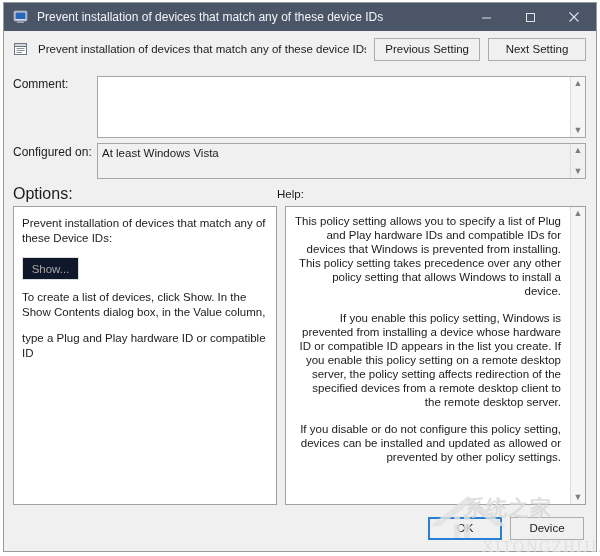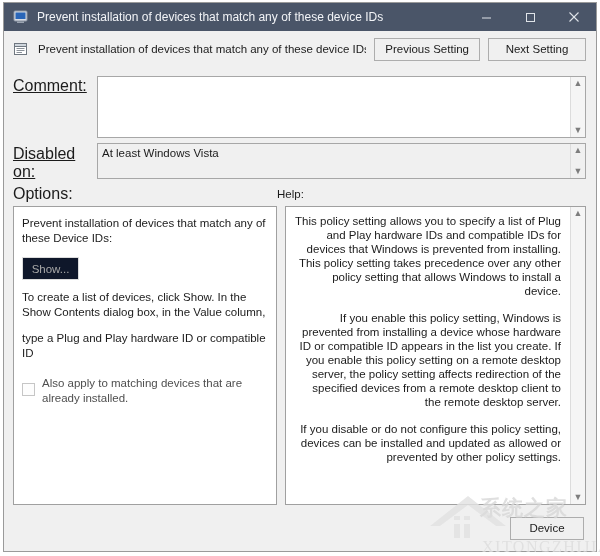--- a/index.html
+++ b/index.html
@@ -150,23 +150,22 @@
 
   .fields-col {
     flex: 1 1 auto;
     padding-top: 9px;
     box-sizing: border-box;
   }
   .field-row { display: flex; }
   .field-label {
     width: 84px;
     flex: 0 0 auto;
-    font-size: 16px;
+    font-size: 12px;
     padding-top: 1px;
-    text-decoration: underline;
   }
   .field-box {
     flex: 1 1 auto;
     border: 1px solid #a7a7a7;
     background: #ffffff;
     display: flex;
     box-sizing: border-box;
     position: relative;
   }
   .field-box.comment { height: 62px; }
@@ -311,21 +310,21 @@
     position: absolute;
     right: 6px;
     bottom: 6px;
     width: 170px;
     height: 64px;
     pointer-events: none;
     opacity: 0.82;
   }
   .wm-cn {
     position: absolute;
-    left: 56px; top: 8px;
+    left: 40px; top: 8px;
     font-size: 21px;
     font-weight: bold;
     color: #d8d8d8;
     letter-spacing: 1px;
     white-space: nowrap;
     font-family: "DejaVu Sans", sans-serif;
   }
   .wm-en {
     position: absolute;
     left: 58px; top: 52px;
@@ -393,21 +392,21 @@
         <div class="field-label">Comment:</div>
         <div class="field-box comment">
           <div class="field-text"></div>
           <div class="vscroll">
             <span class="sb-arrow">▲</span>
             <span class="sb-arrow">▼</span>
           </div>
         </div>
       </div>
       <div class="field-row">
-        <div class="field-label" style="padding-top:7px;">Disabled on:</div>
+        <div class="field-label" style="padding-top:7px;">Configured on:</div>
         <div class="field-box supported">
           <div class="field-text">At least Windows Vista</div>
           <div class="vscroll" style="background:#f0f0f0;">
             <span class="sb-arrow">▲</span>
             <span class="sb-arrow">▼</span>
           </div>
         </div>
       </div>
     </div>
   </div>
@@ -416,40 +415,37 @@
     <div class="lbl-options">Options:</div>
     <div class="lbl-help">Help:</div>
   </div>
 
   <div class="panels">
     <div class="panel options-panel">
       <div class="opt-text">Prevent installation of devices that match any of these Device IDs:</div>
       <button class="show-btn">Show...</button>
       <div class="opt-text">To create a list of devices, click Show. In the Show Contents dialog box, in the Value column,</div>
       <div class="opt-text">type a Plug and Play hardware ID or compatible ID</div>
-      <div class="opt-check-row">
-        <span class="checkbox"></span>
-        <span class="opt-check-label">Also apply to matching devices that are already installed.</span>
-      </div>
     </div>
 
     <div class="panel help-panel">
       <div class="help-text">
         <p class="help-para">This policy setting allows you to specify a list of Plug and Play hardware IDs and compatible IDs for devices that Windows is prevented from installing. This policy setting takes precedence over any other policy setting that allows Windows to install a device.</p>
         <p class="help-para">If you enable this policy setting, Windows is prevented from installing a device whose hardware ID or compatible ID appears in the list you create. If you enable this policy setting on a remote desktop server, the policy setting affects redirection of the specified devices from a remote desktop client to the remote desktop server.</p>
         <p class="help-para">If you disable or do not configure this policy setting, devices can be installed and updated as allowed or prevented by other policy settings.</p>
       </div>
       <div class="vscroll">
         <span class="sb-arrow">▲</span>
         <span class="sb-arrow">▼</span>
       </div>
     </div>
   </div>
 
   <div class="footer">
+    <button class="dlg-btn default">OK</button>
     <button class="dlg-btn">Device</button>
   </div>
 </div>
 
 <div class="watermark">
   <svg width="170" height="64" viewBox="0 0 170 64" style="position:absolute;left:0;top:0;">
     <path d="M6 40 L44 10 L82 40 L72 40 L44 19 L16 40 Z" fill="#e2e2e2"></path>
     <rect x="30" y="30" width="6" height="22" fill="#e2e2e2"></rect>
     <rect x="40" y="30" width="6" height="22" fill="#e2e2e2"></rect>
     <rect x="26" y="34" width="24" height="4" fill="#f0f0f0"></rect>

